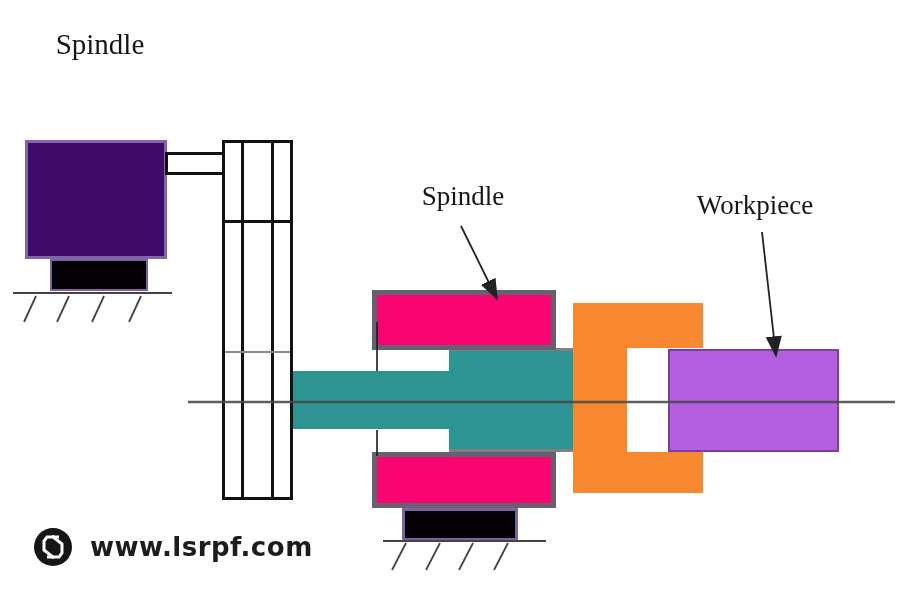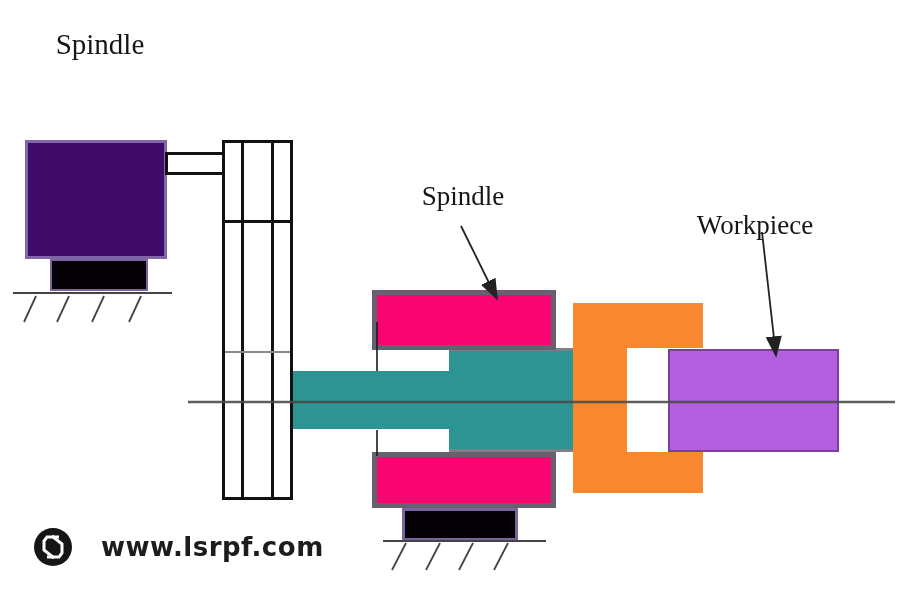--- a/index.html
+++ b/index.html
@@ -14,21 +14,21 @@
 
   
   .lbl{
     color:var(--text,#151515);
     font-family:"Liberation Serif", serif;
     text-align:center;
     line-height:1.15;
   }
   .lbl-motor{left:28px;top:24px;width:144px;font-size:29px;line-height:41px;}
   .lbl-spindle{left:398px;top:181px;width:130px;font-size:27px;}
-  .lbl-workpiece{left:670px;top:190px;width:170px;font-size:27px;margin-top:20px;}
+  .lbl-workpiece{left:670px;top:190px;width:170px;font-size:27px;}
 
   
   .motor-body{left:25px;top:140px;width:142px;height:119px;
     background:var(--motor-fill,#3F0D68);border:3px solid var(--motor-border,#8165A8);}
   .motor-base{left:50px;top:259px;width:98px;height:32px;
     background:var(--base-fill,#050005);border:2px solid var(--base-border,#7A639F);}
 
   
   .coupling{left:165px;top:152px;width:60px;height:23px;
     background:#fff;border:3px solid var(--outline,#111);}
@@ -58,21 +58,21 @@
   .chuck-bottom{left:573px;top:452px;width:130px;height:41px;}
 
   
   .workpiece{left:668px;top:349px;width:171px;height:103px;
     background:var(--workpiece-fill,#B35FDF);border:2px solid var(--workpiece-border,#7C3F9E);}
 
   
   .overlay{left:0;top:0;width:900px;height:600px;pointer-events:none;}
 
   
-  .watermark{left:33px;top:527px;display:flex;align-items:center;gap:28px;}
+  .watermark{left:33px;top:527px;display:flex;align-items:center;gap:17px;}
   .wm-text{
     font-family:"DejaVu Sans", sans-serif;
     font-size:26px;font-weight:600;letter-spacing:.5px;
     color:var(--watermark-text,#1C1C1C);
   }
 </style>
 </head>
 <body>
 
 <div class="canvas">

